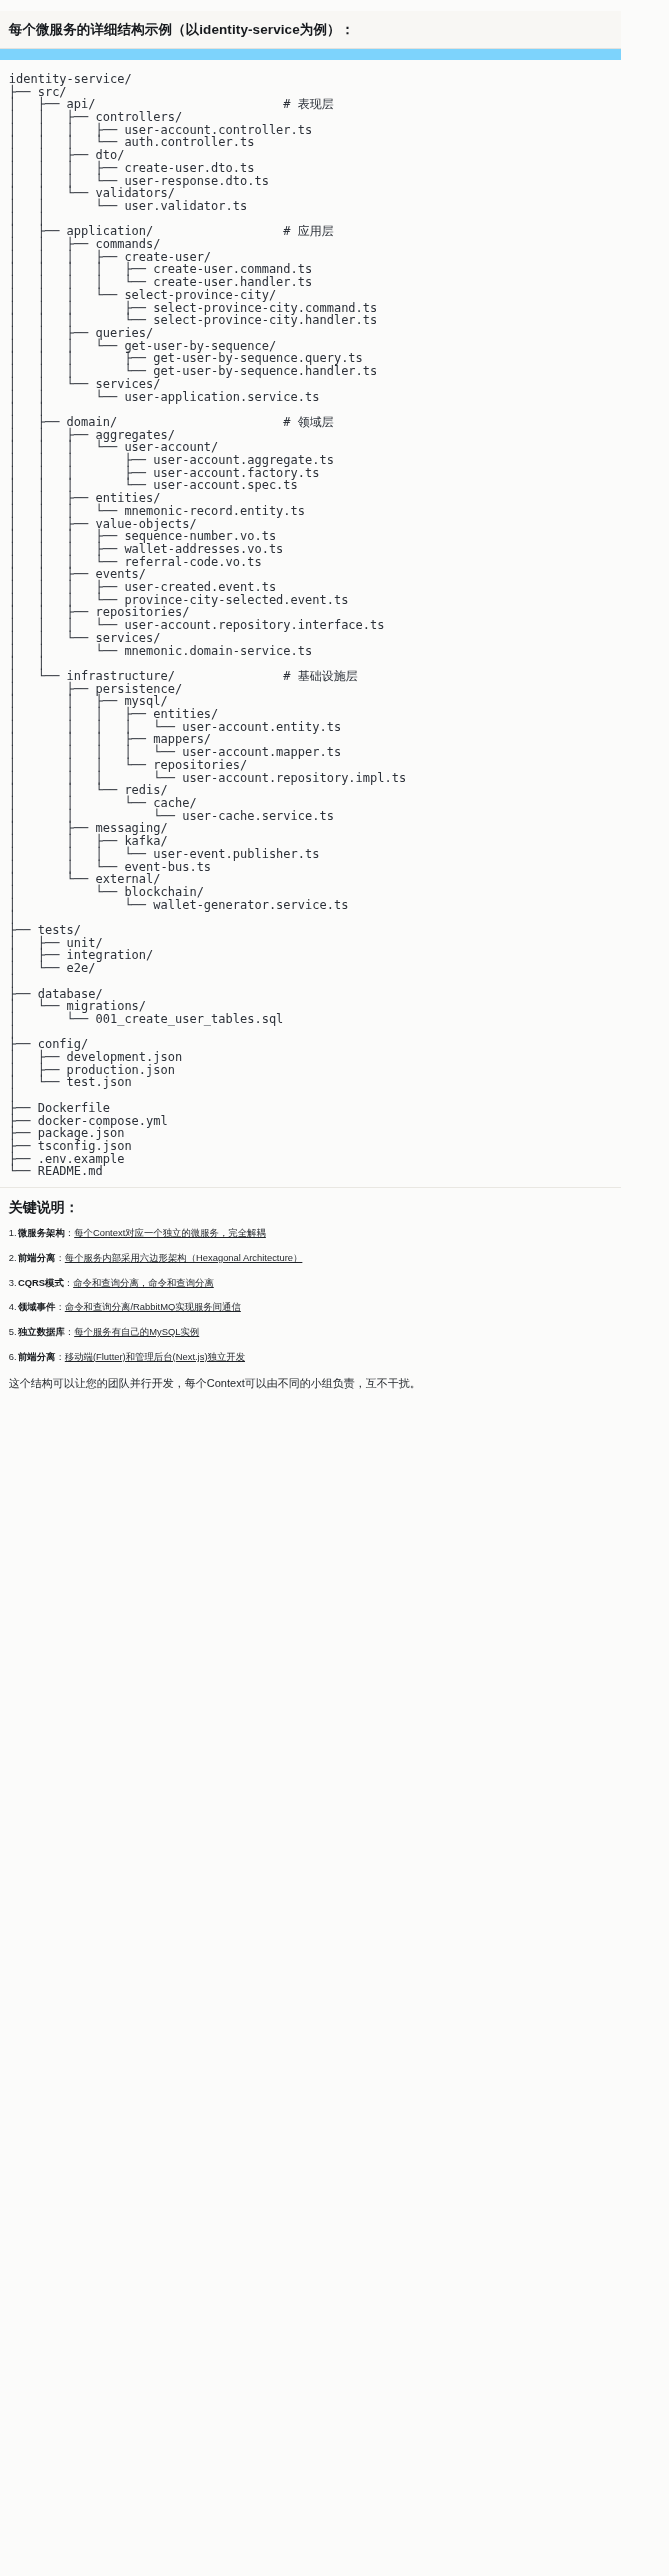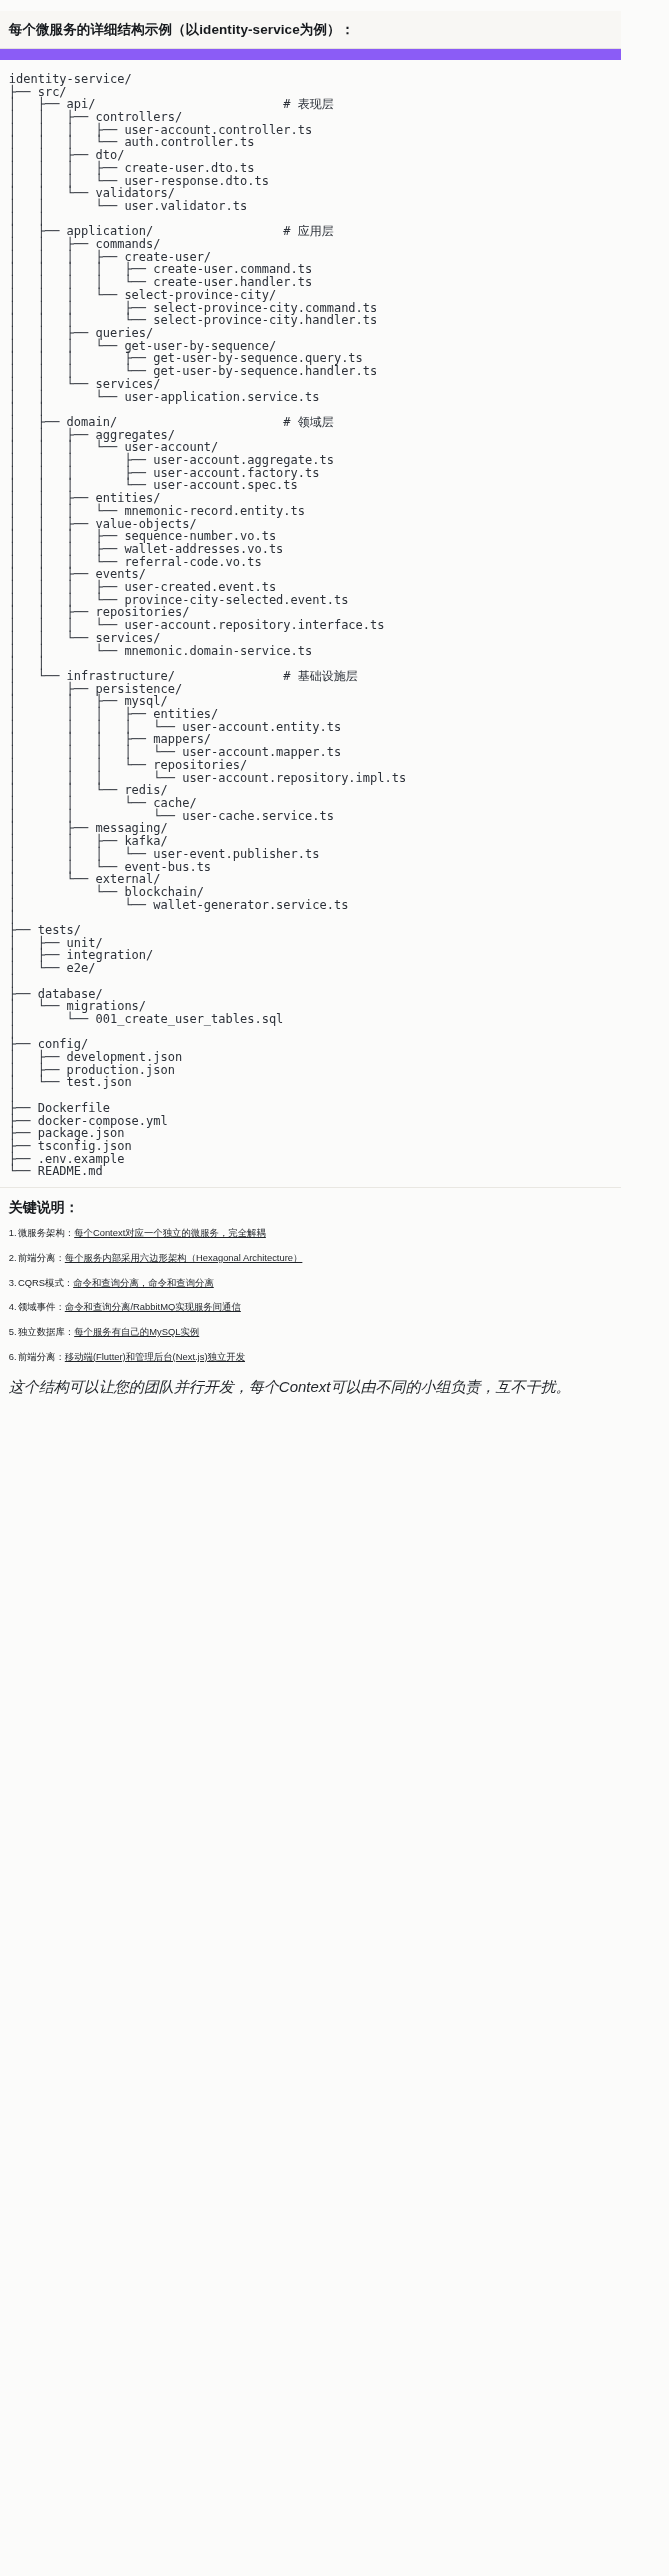--- a/index.html
+++ b/index.html
@@ -10,21 +10,21 @@
   }
   body {
     width: 669px;
     font-family: "Liberation Sans", sans-serif;
     color: #1f2328;
     -webkit-font-smoothing: antialiased;
   }
   .page {
     width: 621px;
     box-sizing: border-box;
-    background: #8b5cf6;
+    background: #7dd3fc;
   }
 
   
   .doc-heading {
     box-sizing: border-box;
     width: 100%;
     background: #f8f7f4;
     padding: 10px 8.8px 8.8px 8.8px;
     border-bottom: 0.6px solid #e3e1dc;
     font-size: 13.5px;
@@ -80,37 +80,36 @@
     margin: 0 0 10.6px 0;
     display: flex;
     align-items: baseline;
   }
   .note-num {
     flex: 0 0 auto;
     margin-right: 1.3px;
     color: #1f2328;
   }
   .note-term {
-    font-weight: 400;
+    font-weight: 700;
     color: #16191d;
   }
   .note-sep {
     color: #1f2328;
   }
   .note-text {
     color: #1f2328;
     text-decoration: underline;
   }
   .notes-footer {
-    font-size: 15px;
+    font-size: 11px;
     line-height: 1.55;
     color: #1f2328;
     margin: 5px 0 0 0;
     padding-bottom: 2.5px;
-    font-style: italic;
   }
 </style>
 </head>
 <body>
 
 <div class="page">
 
   <h2 class="doc-heading">每个微服务的详细结构示例（以identity-service为例）：</h2>
 
   <div class="tree-block">

